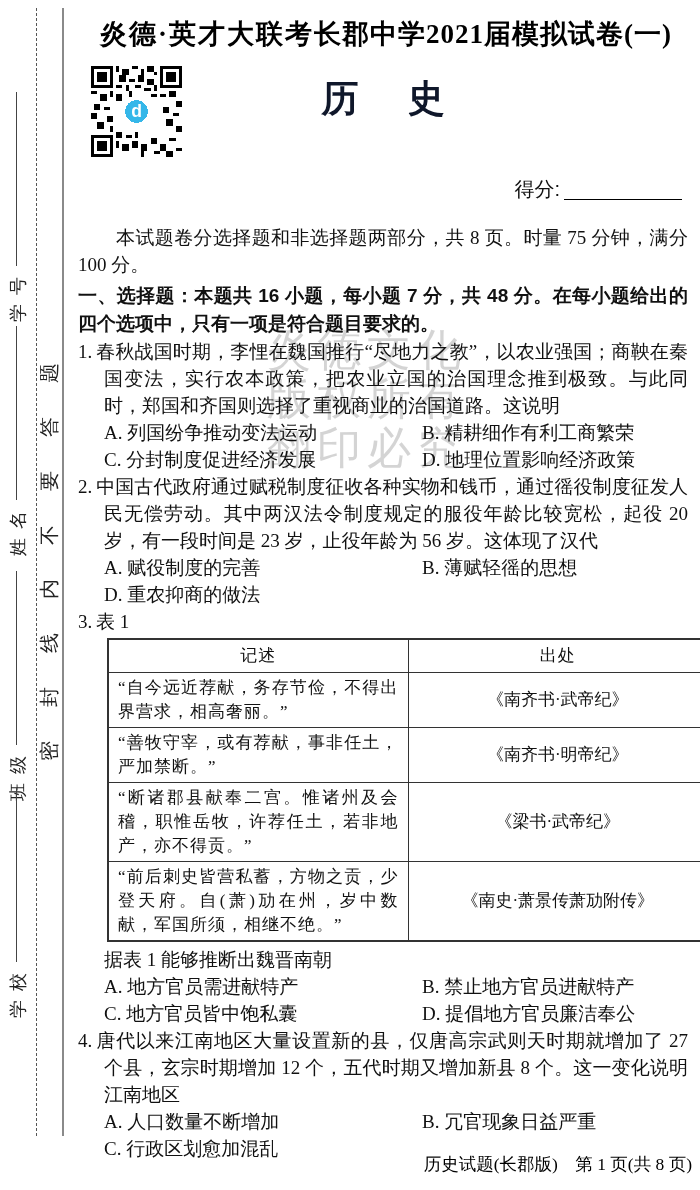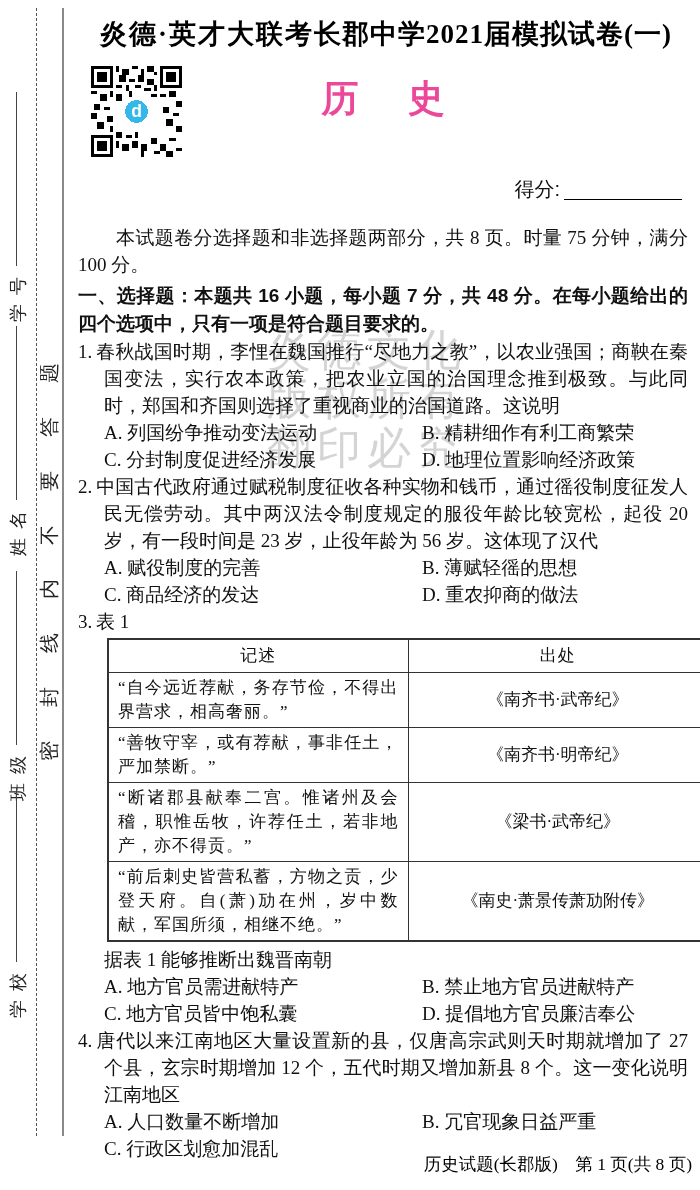--- a/index.html
+++ b/index.html
@@ -64,21 +64,21 @@
   }
   .exam-series .rest-part { font-weight: 700; letter-spacing: 1px; }
 
   .qr { position: absolute; left: 91px; top: 66px; width: 91px; height: 91px; }
 
   .subject-title {
     position: absolute; left: 80px; right: 8px; top: 74px;
     text-align: center;
     font-family: "Liberation Sans", "DejaVu Sans", sans-serif;
     font-weight: 700; font-size: 37px; letter-spacing: 6px;
-    color: #ec4899;
+    color: #0f172a;
   }
 
   .score {
     position: absolute; right: 18px; top: 176px;
     font-family: "Liberation Sans", "DejaVu Sans", sans-serif;
     font-weight: 400; font-size: 20px;
     display: flex; align-items: flex-end;
   }
   .score .score-line {
     display: inline-block; width: 118px; height: 1px;
@@ -272,21 +272,20 @@
         <span>C. 分封制度促进经济发展</span>
         <span>D. 地理位置影响经济政策</span>
       </div>
     </div>
 
     <div class="question">
       <p class="q-stem"><span class="q-num">2.</span> <span>中国古代政府通过赋税制度征收各种实物和钱币，通过徭役制度征发人民无偿劳动。其中两汉法令制度规定的服役年龄比较宽松，起役 20 岁，有一段时间是 23 岁，止役年龄为 56 岁。这体现了汉代</span></p>
       <div class="opts">
         <span>A. 赋役制度的完善</span>
         <span>B. 薄赋轻徭的思想</span>
-        <span>C. 商品经济的发达</span>
         <span>D. 重农抑商的做法</span>
       </div>
     </div>
 
     <div class="question">
       <p class="table-label"><span class="q-num">3.</span> <span>表 1</span></p>
       <table class="qtable">
         <thead>
           <tr>
             <th>记述</th>

